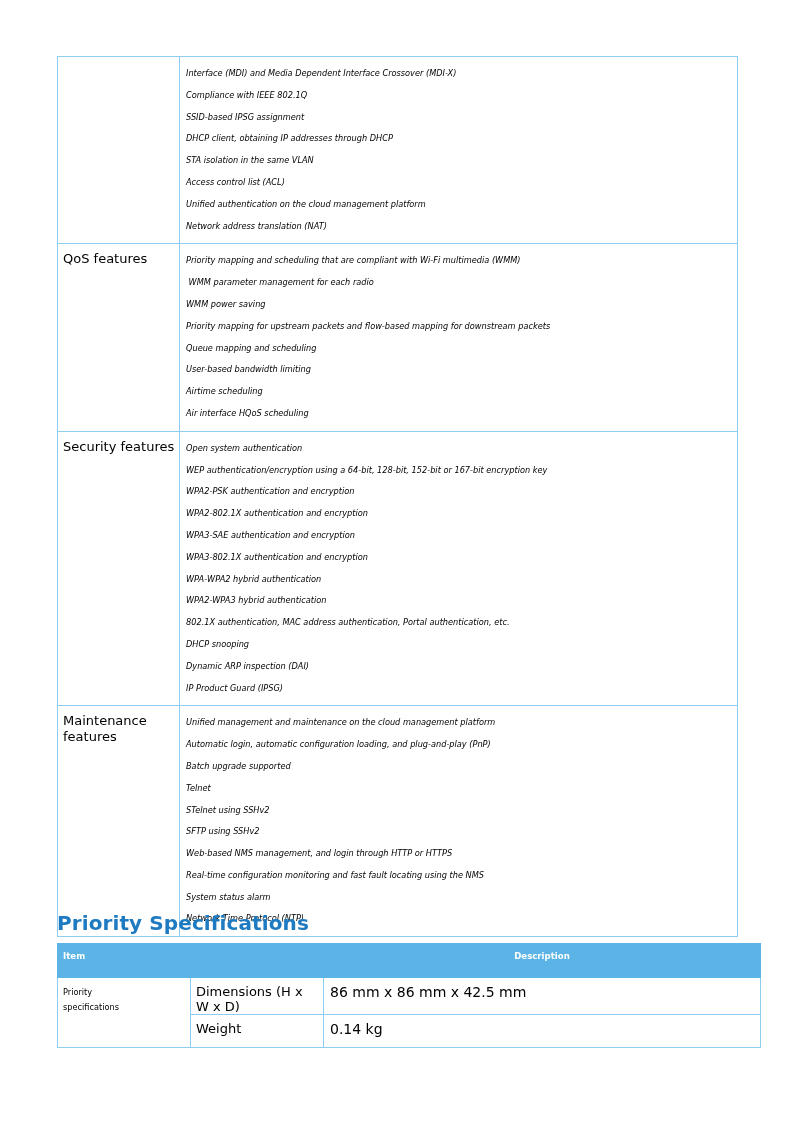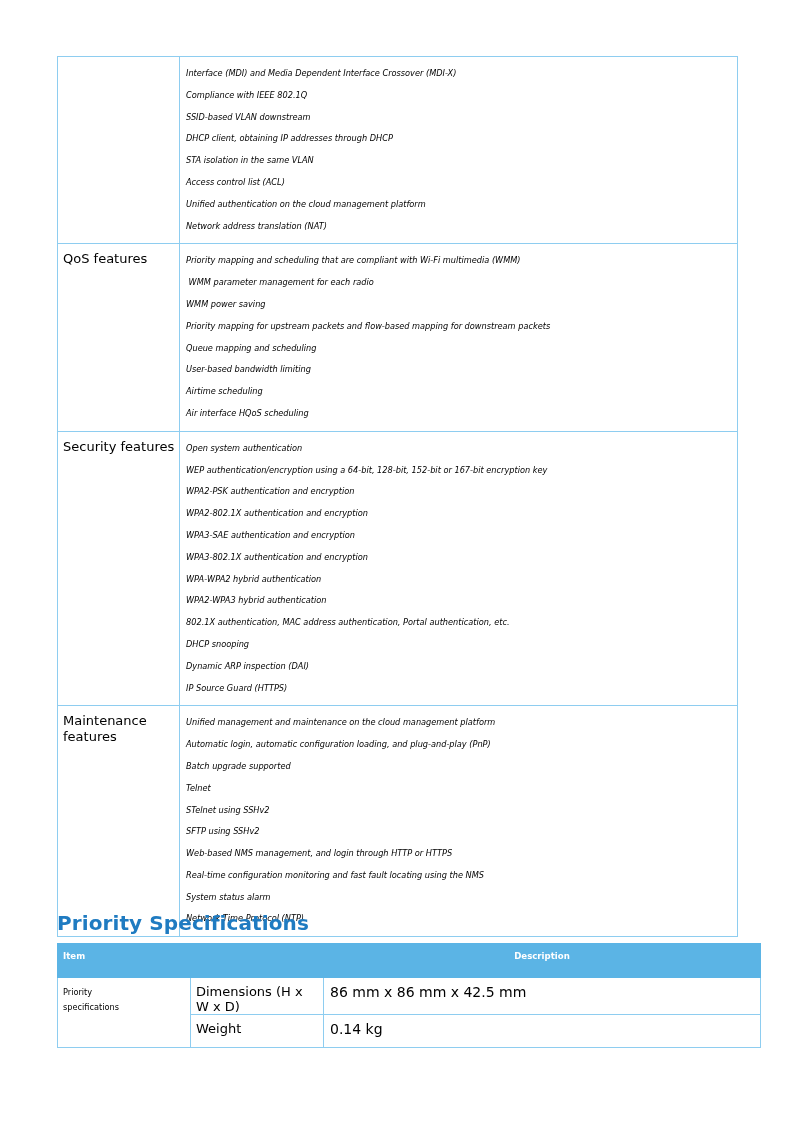--- a/index.html
+++ b/index.html
@@ -139,21 +139,21 @@
   <table class="spec-table">
     <tbody>
       <tr>
         <td class="label-col">
           <div class="label-text"></div>
         </td>
         <td class="desc-col">
           <ul class="feature-list">
             <li>Interface (MDI) and Media Dependent Interface Crossover (MDI-X)</li>
             <li>Compliance with IEEE 802.1Q</li>
-            <li>SSID-based VLAN downstream</li>
+            <li>SSID-based IPSG assignment</li>
             <li>DHCP client, obtaining IP addresses through DHCP</li>
             <li>STA isolation in the same VLAN</li>
             <li>Access control list (ACL)</li>
             <li>Unified authentication on the cloud management platform</li>
             <li>Network address translation (NAT)</li>
           </ul>
         </td>
       </tr>
 
       <tr>
@@ -184,21 +184,21 @@
             <li>WEP authentication/encryption using a 64-bit, 128-bit, 152-bit or 167-bit encryption key</li>
             <li>WPA2-PSK authentication and encryption</li>
             <li>WPA2-802.1X authentication and encryption</li>
             <li>WPA3-SAE authentication and encryption</li>
             <li>WPA3-802.1X authentication and encryption</li>
             <li>WPA-WPA2 hybrid authentication</li>
             <li>WPA2-WPA3 hybrid authentication</li>
             <li>802.1X authentication, MAC address authentication, Portal authentication, etc.</li>
             <li>DHCP snooping</li>
             <li>Dynamic ARP inspection (DAI)</li>
-            <li>IP Source Guard (HTTPS)</li>
+            <li>IP Product Guard (IPSG)</li>
           </ul>
         </td>
       </tr>
 
       <tr>
         <td class="label-col">
           <div class="label-text">Maintenance
 features</div>
         </td>
         <td class="desc-col">

